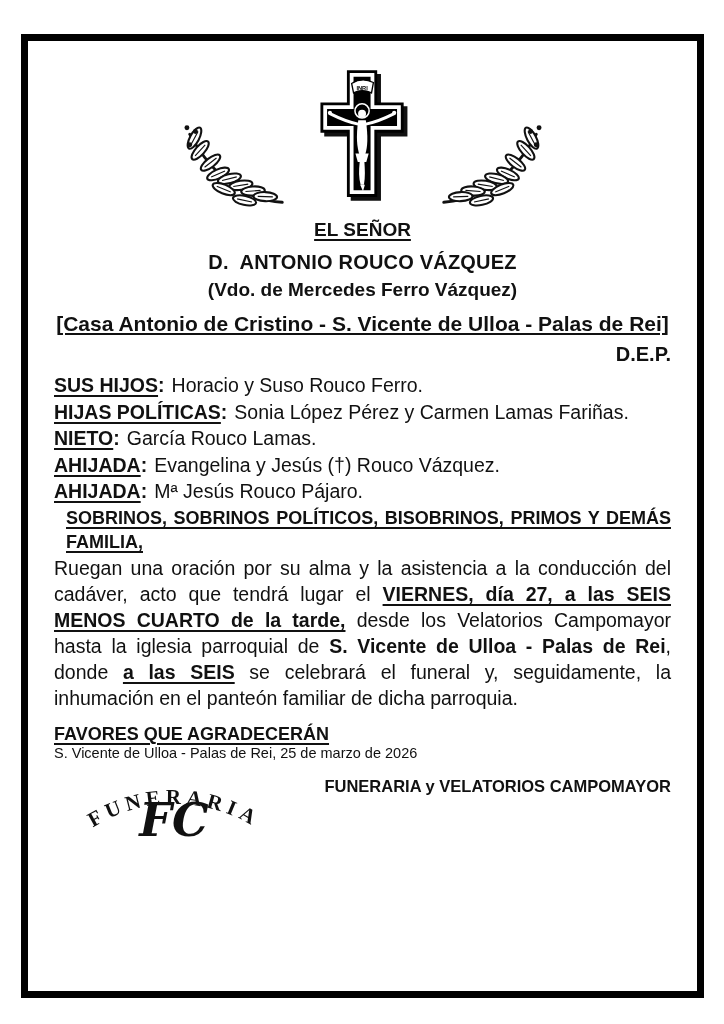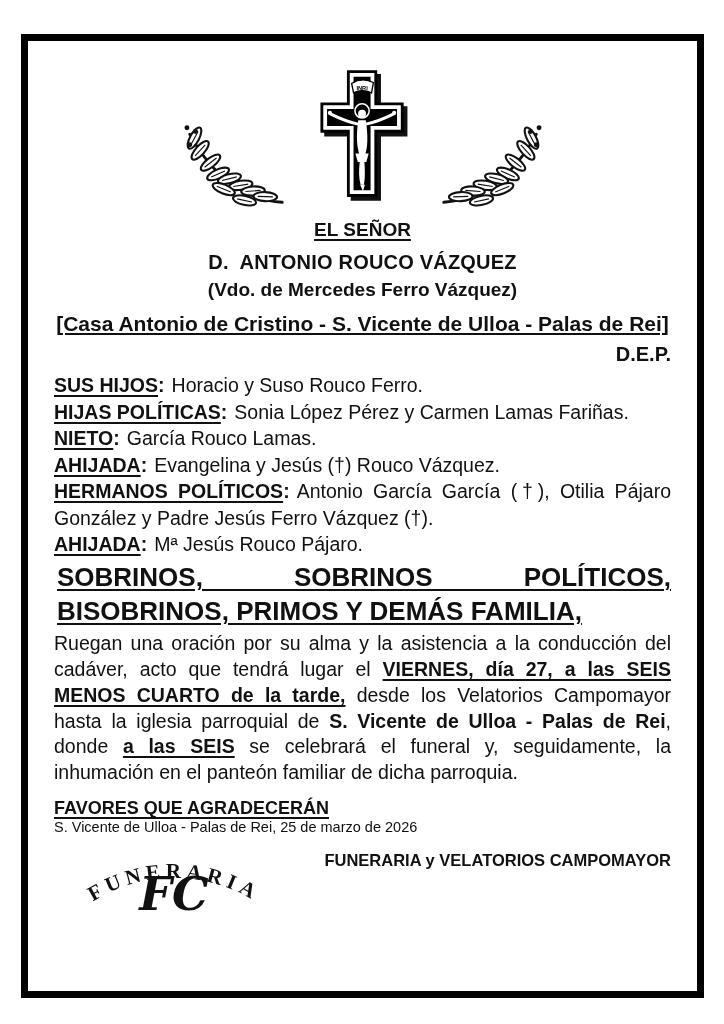--- a/index.html
+++ b/index.html
@@ -20,21 +20,21 @@
   .house{text-align:center;font-weight:bold;font-size:21px;margin-top:11px;text-decoration:underline;}
 
   
   .par{font-size:19.5px;line-height:1.33;text-align:justify;margin:13px 0 0 0;}
   .dep{text-align:right;font-weight:bold;font-size:20px;margin:7px 0 6px 0;}
   .fam{font-size:19.5px;line-height:1.36;text-align:justify;margin:0;}
   .lbl{font-weight:bold;text-decoration:underline;text-decoration-thickness:2px;text-underline-offset:3px;}
   .colon{font-weight:bold;margin-right:7px;}
   .bold{font-weight:bold;}
   .bu{font-weight:bold;text-decoration:underline;text-decoration-thickness:2px;text-underline-offset:3px;}
-  .heading-rel{font-size:26px;line-height:1.33;text-align:justify;margin:2px 0 0 3px;}
+  .heading-rel{font-size:18px;line-height:1.33;text-align:justify;margin:2px 0 0 12px;}
   .favores{font-size:18px;margin-top:12px;}
   .capilla{font-size:20px;margin-top:15px;text-align:left;}
   .dateline{font-size:14.5px;}
 
   
   .footer{display:flex;justify-content:space-between;align-items:flex-start;margin-top:9px;}
   .logo{width:240px;text-align:center;}
   .contact{text-align:right;font-weight:bold;font-size:16.5px;line-height:1.5;padding-top:4px;}
 </style>
 </head>
@@ -123,21 +123,20 @@
   <div class="widower">(Vdo. de Mercedes Ferro Vázquez)</div>
   <div class="house">[Casa Antonio de Cristino - S. Vicente de Ulloa - Palas de Rei]</div>
 
 
   <div class="dep">D.E.P.</div>
 
   <p class="fam"><span class="lbl">SUS HIJOS</span><span class="colon">:</span><span>Horacio y Suso Rouco Ferro.</span></p>
   <p class="fam"><span class="lbl">HIJAS POLÍTICAS</span><span class="colon">:</span><span>Sonia López Pérez y Carmen Lamas Fariñas.</span></p>
   <p class="fam"><span class="lbl">NIETO</span><span class="colon">:</span><span>García Rouco Lamas.</span></p>
   <p class="fam"><span class="lbl">AHIJADA</span><span class="colon">:</span><span>Evangelina y Jesús (†) Rouco Vázquez.</span></p>
-  <p class="fam"><span class="lbl">HERMANOS POLÍTICOS</span><span class="colon">:</span><span>Antonio García García (†), Otilia Pájaro González y Padre Jesús Ferro Vázquez (†).</span></p>
   <p class="fam"><span class="lbl">AHIJADA</span><span class="colon">:</span><span>Mª Jesús Rouco Pájaro.</span></p>
 
   <p class="heading-rel"><span class="bu">SOBRINOS, SOBRINOS POLÍTICOS, BISOBRINOS, PRIMOS Y DEMÁS FAMILIA,</span></p>
 
   <p class="par" style="margin-top:2px;"><span>Ruegan una oración por su alma y la asistencia a la conducción del cadáver, acto que tendrá lugar el </span><span class="bu">VIERNES, día 27, a las SEIS MENOS CUARTO de la tarde,</span><span> desde los Velatorios Campomayor hasta la iglesia parroquial de </span><span class="bold">S. Vicente de Ulloa - Palas de Rei</span><span>, donde </span><span class="bu">a las SEIS</span><span> se celebrará el funeral y, seguidamente, la inhumación en el panteón familiar de dicha parroquia.</span></p>
 
   <div class="favores"><span class="bu">FAVORES QUE AGRADECERÁN</span></div>
 
 
   <div class="dateline">S. Vicente de Ulloa - Palas de Rei, 25 de marzo de 2026</div>

